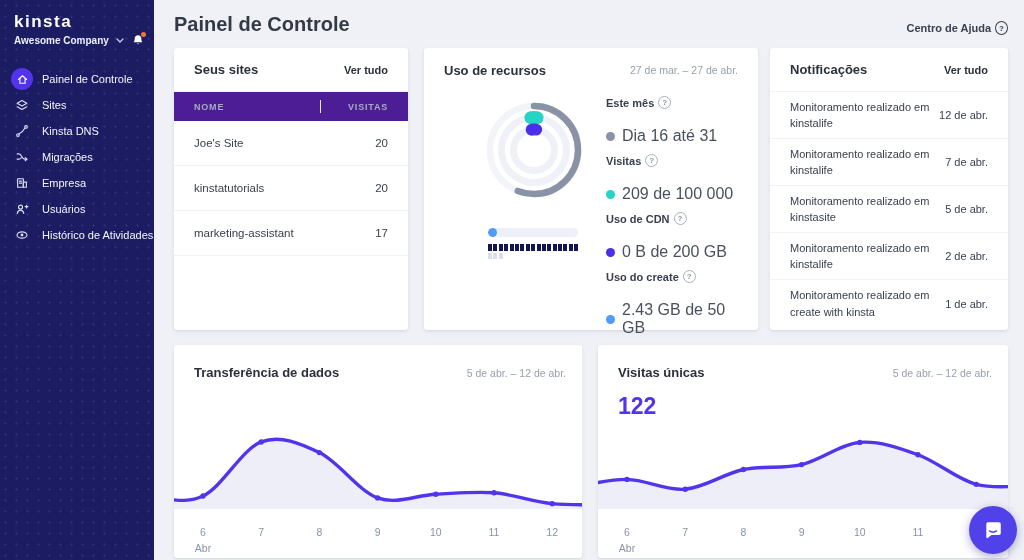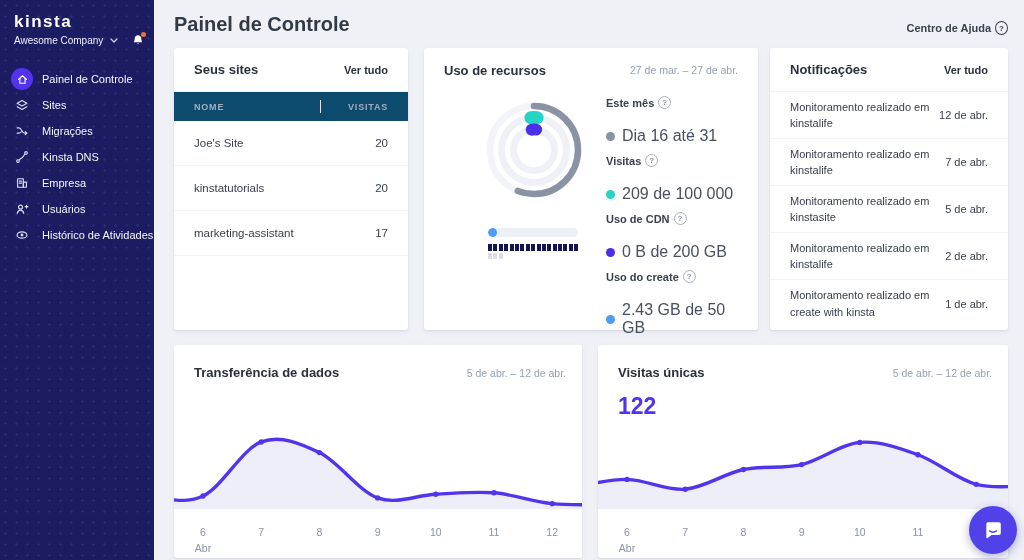--- a/index.html
+++ b/index.html
@@ -2,21 +2,21 @@
 <html><head>
 <meta charset="utf-8">
 <style>
   html,body{margin:0;padding:0;background:#EFF1F6;font-family:"Liberation Sans",sans-serif;}
   #app{position:relative;width:1024px;height:560px;overflow:hidden;background:#EFF1F6;}
 
   
   .sidebar{position:absolute;left:0;top:0;width:154px;height:560px;background:#1C1C63;
     background-image:radial-gradient(rgba(255,255,255,.07) 1px,transparent 1.3px);background-size:11px 11px;color:#fff;}
   .logo{position:absolute;left:14px;top:12px;font-size:17px;font-weight:700;letter-spacing:1.5px;color:#fff;}
-  .company-row{position:absolute;left:0;top:31px;width:154px;height:18px;display:flex;align-items:center;padding:0 10px 0 14px;box-sizing:border-box;}
+  .company-row{position:absolute;left:0;top:31px;width:154px;height:18px;display:flex;align-items:center;padding:0 10px 0 14px;box-sizing:border-box;font-weight:bold;}
   .company-name{font-size:10px;color:#EDEFFA;}
   .chev{margin-left:7px;display:inline-flex;}
   .bell-btn{margin-left:auto;position:relative;display:inline-flex;cursor:pointer;}
   .bell-dot{position:absolute;right:-2px;top:-2px;width:5px;height:5px;border-radius:50%;background:#F07434;}
   .nav{position:absolute;left:0;top:68px;width:154px;}
   .nav-item{display:flex;align-items:center;height:22px;margin-bottom:4px;padding-left:11px;cursor:pointer;}
   .icon-wrap{width:22px;height:22px;border-radius:50%;display:flex;align-items:center;justify-content:center;flex:0 0 22px;}
   .nav-item.active .icon-wrap{background:#5333ED;}
   .nav-label{margin-left:9px;font-size:11px;color:#F4F5FB;white-space:nowrap;}
   .user-row{position:absolute;left:0;top:521px;width:154px;height:26px;display:flex;align-items:center;padding:0 13px 0 13px;box-sizing:border-box;cursor:pointer;}
@@ -35,21 +35,21 @@
 
   
   .card{position:absolute;background:#fff;border-radius:3px;box-shadow:0 1px 2px rgba(16,24,64,.07),0 2px 6px rgba(16,24,64,.05);}
   .card-head{display:flex;align-items:center;justify-content:space-between;height:44px;padding:0 20px;border-bottom:1px solid #EFF2F6;box-sizing:border-box;}
   .card-title{font-size:13px;font-weight:700;color:#2B313C;}
   .link-btn{font-size:11px;font-weight:700;color:#2B313C;cursor:pointer;}
   .date-range{font-size:10.5px;color:#97A0B0;}
 
   
   #sites-card{left:174px;top:48px;width:234px;height:282px;}
-  .thead{display:flex;align-items:center;height:29px;background:#0c4a6e;padding:0 20px;box-sizing:border-box;position:relative;}
+  .thead{display:flex;align-items:center;height:29px;background:#4c1d95;padding:0 20px;box-sizing:border-box;position:relative;}
   .th{font-size:9px;font-weight:700;color:#A3ADBF;letter-spacing:.8px;}
   .th.right{margin-left:auto;}
   .thead .vdiv{position:absolute;left:146px;top:8px;height:13px;width:1px;background:#E2E7EF;}
   .trow{display:flex;align-items:center;height:45px;padding:0 20px;border-bottom:1px solid #F1F3F7;box-sizing:border-box;cursor:pointer;}
   .td-name{font-size:11.5px;color:#39404E;}
   .td-val{margin-left:auto;font-size:11.5px;color:#39404E;}
 
   
   #resources-card{left:424px;top:48px;width:334px;height:282px;}
   #resources-card .card-head{border-bottom:none;}
@@ -123,37 +123,37 @@
         <span class="icon-wrap">
           <svg width="14" height="14" viewBox="0 0 16 16" fill="none" stroke="#DADDF2" stroke-width="1.3" stroke-linecap="round" stroke-linejoin="round">
               <path d="M8 2.8L13.5 6 8 9.2 2.5 6z"></path>
               <path d="M2.5 10l5.5 3.2L13.5 10"></path>
             </svg>
         </span>
         <span class="nav-label">Sites</span>
       </div>
       <div class="nav-item">
         <span class="icon-wrap">
+          <svg width="14" height="14" viewBox="0 0 16 16" fill="none" stroke="#DADDF2" stroke-width="1.3" stroke-linecap="round">
+              <circle cx="3.4" cy="12.6" r="1.5"></circle>
+              <circle cx="12.6" cy="3.4" r="1.5"></circle>
+              <path d="M4.8 11.2C7.5 9.8 9.8 7.5 11.2 4.8"></path>
+            </svg>
+        </span>
+        <span class="nav-label">Kinsta DNS</span>
+      </div>
+      <div class="nav-item">
+        <span class="icon-wrap">
           <svg width="14" height="14" viewBox="0 0 16 16" fill="none" stroke="#DADDF2" stroke-width="1.3" stroke-linecap="round" stroke-linejoin="round">
               <path d="M2.5 4.5h2c3.2 0 3.2 6 6.4 6h2.6"></path>
               <path d="M2.5 10.5h2c1.3 0 2.1-.8 2.7-1.7"></path>
               <path d="M11.7 8.7l1.8 1.8-1.8 1.8"></path>
             </svg>
         </span>
         <span class="nav-label">Migrações</span>
-      </div>
-      <div class="nav-item">
-        <span class="icon-wrap">
-          <svg width="14" height="14" viewBox="0 0 16 16" fill="none" stroke="#DADDF2" stroke-width="1.3" stroke-linecap="round">
-              <circle cx="3.4" cy="12.6" r="1.5"></circle>
-              <circle cx="12.6" cy="3.4" r="1.5"></circle>
-              <path d="M4.8 11.2C7.5 9.8 9.8 7.5 11.2 4.8"></path>
-            </svg>
-        </span>
-        <span class="nav-label">Kinsta DNS</span>
       </div>
       <div class="nav-item">
         <span class="icon-wrap">
           <svg width="14" height="14" viewBox="0 0 16 16" fill="none" stroke="#DADDF2" stroke-width="1.3" stroke-linejoin="round">
               <rect x="3" y="3.2" width="6.5" height="9.6"></rect>
               <rect x="9.5" y="7" width="3.5" height="5.8"></rect>
               <path d="M5 5.8h2.5M5 8.2h2.5" stroke-linecap="round"></path>
             </svg>
         </span>
         <span class="nav-label">Empresa</span>

